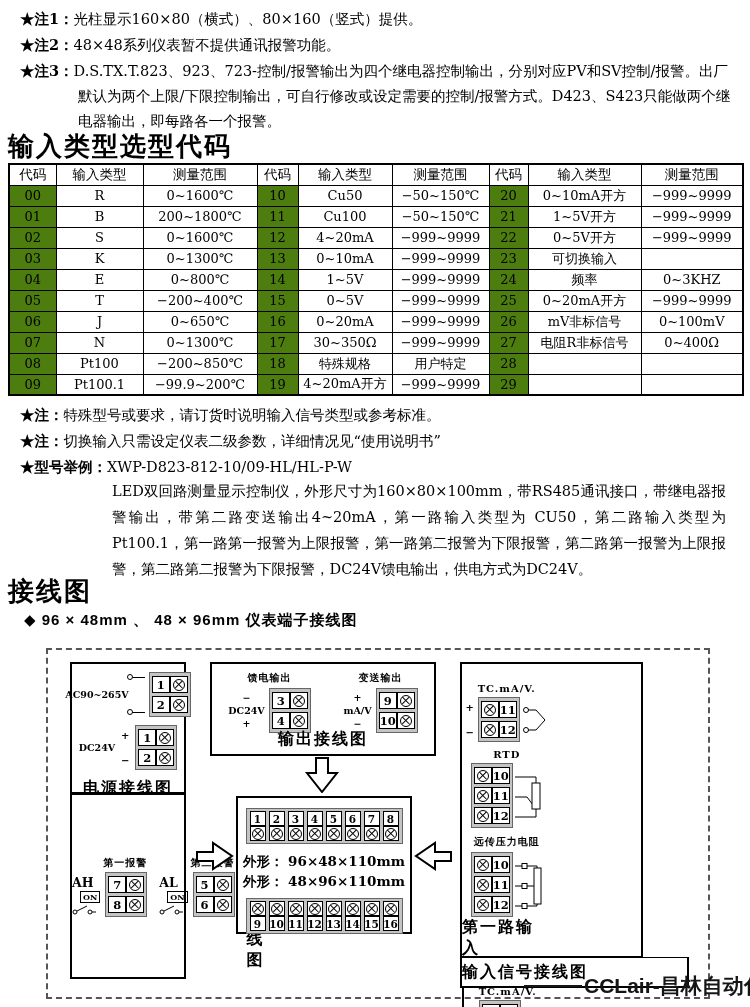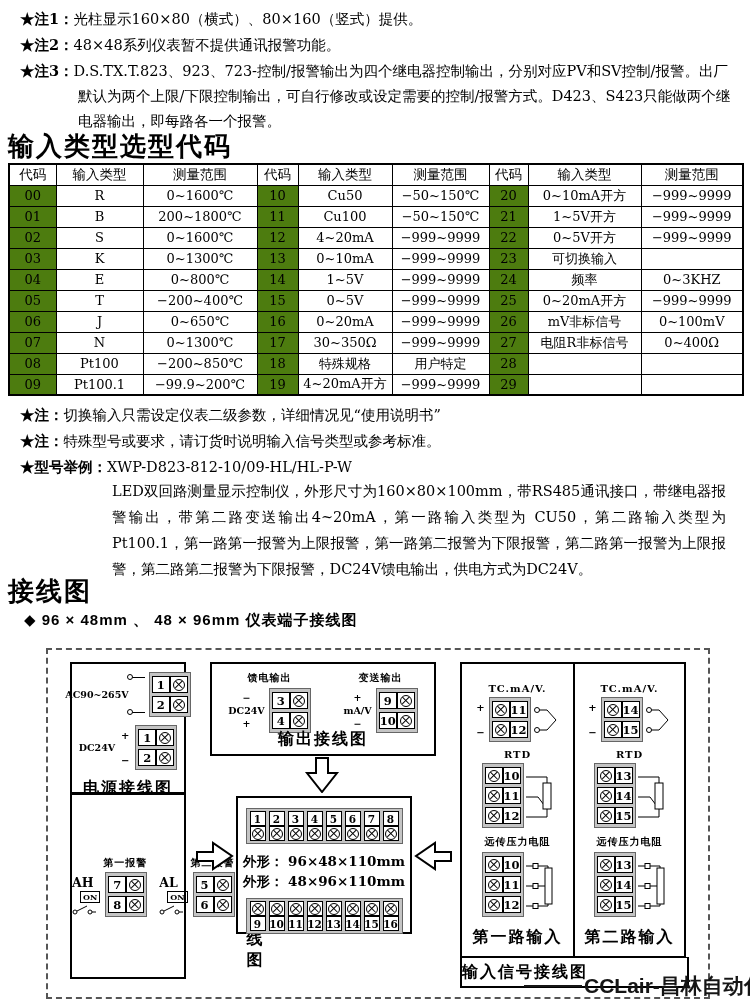--- a/index.html
+++ b/index.html
@@ -31,21 +31,21 @@
   .sel-table td:nth-child(3n+1) { background:#4d7c0f; }
 
   
   #diagram { left:0; top:643px; width:750px; height:364px; }
   .dashed { left:46px; top:5px; width:664px; height:351px; border:2px dashed #555; }
   .box { position:absolute; border:2px solid #000; background:#fff; }
   #power-box  { left:70px;  top:19px;  width:116px; height:132px; display:flex; flex-direction:column; align-items:center; padding-top:8px; }
   #alarm-box  { left:70px;  top:150px; width:116px; height:186px; display:flex; flex-direction:row; align-items:center; padding-top:10px; }
   #out-box    { left:210px; top:19px;  width:226px; height:94px;  }
   #center-box { left:236px; top:153px; width:176px; height:138px; display:flex; flex-direction:column; align-items:center; padding-top:10px; }
-  #input-box  { left:460px; top:19px;  width:226px; height:296px; display:flex; }
+  #input-box  { left:460px; top:19px;  width:183px; height:296px; display:flex;flex-direction:column; }
   #input-caption-bar { left:460px; top:314px; width:229px; height:31px; border:2px solid #000; border-top-width:1px;
                        display:flex; align-items:center; justify-content:flex-start; background:#fff; }
 
   .cap  { font-size:16px; font-weight:bold; letter-spacing:2px; }
   .slab { font-size:10px; font-weight:bold; letter-spacing:1px; }
   .glab { font-size:9.5px; font-weight:bold; }
 
   
   .stack { display:flex; flex-direction:column; gap:3px; background:#c4c4c4; padding:3px 2px; border:1px solid #666; }
   .tp { display:flex; }
@@ -248,22 +248,22 @@
           <td>4~20mA开方</td>
           <td>−999~9999</td>
           <td>29</td>
           <td></td>
           <td></td>
         </tr>
   </tbody>
     </table>
 
   <div class="abs mid-notes">
+    <div class="note"><span class="pfx">★注：</span><span>特殊型号或要求，请订货时说明输入信号类型或参考标准。</span></div>
     <div class="note"><span class="pfx">★注：</span><span>切换输入只需设定仪表二级参数，详细情况见“使用说明书”</span></div>
-    <div class="note"><span class="pfx">★注：</span><span>特殊型号或要求，请订货时说明输入信号类型或参考标准。</span></div>
     <div class="note"><span class="pfx">★型号举例：</span><span>XWP-D823-812-10/09-HL/HL-P-W</span></div>
   </div>
   <div class="abs model-desc">LED双回路测量显示控制仪，外形尺寸为160×80×100mm，带RS485通讯接口，带继电器报警输出，带第二路变送输出4~20mA，第一路输入类型为 CU50，第二路输入类型为Pt100.1，第一路第一报警为上限报警，第一路第二报警为下限报警，第二路第一报警为上限报警，第二路第二报警为下限报警，DC24V馈电输出，供电方式为DC24V。</div>
 
   <h1 class="abs h1-b">接线图</h1>
   <div class="abs subtitle">◆ 96 × 48mm 、 48 × 96mm 仪表端子接线图</div>
 
   <div class="abs" id="diagram">
     <div class="abs dashed"></div>
 

